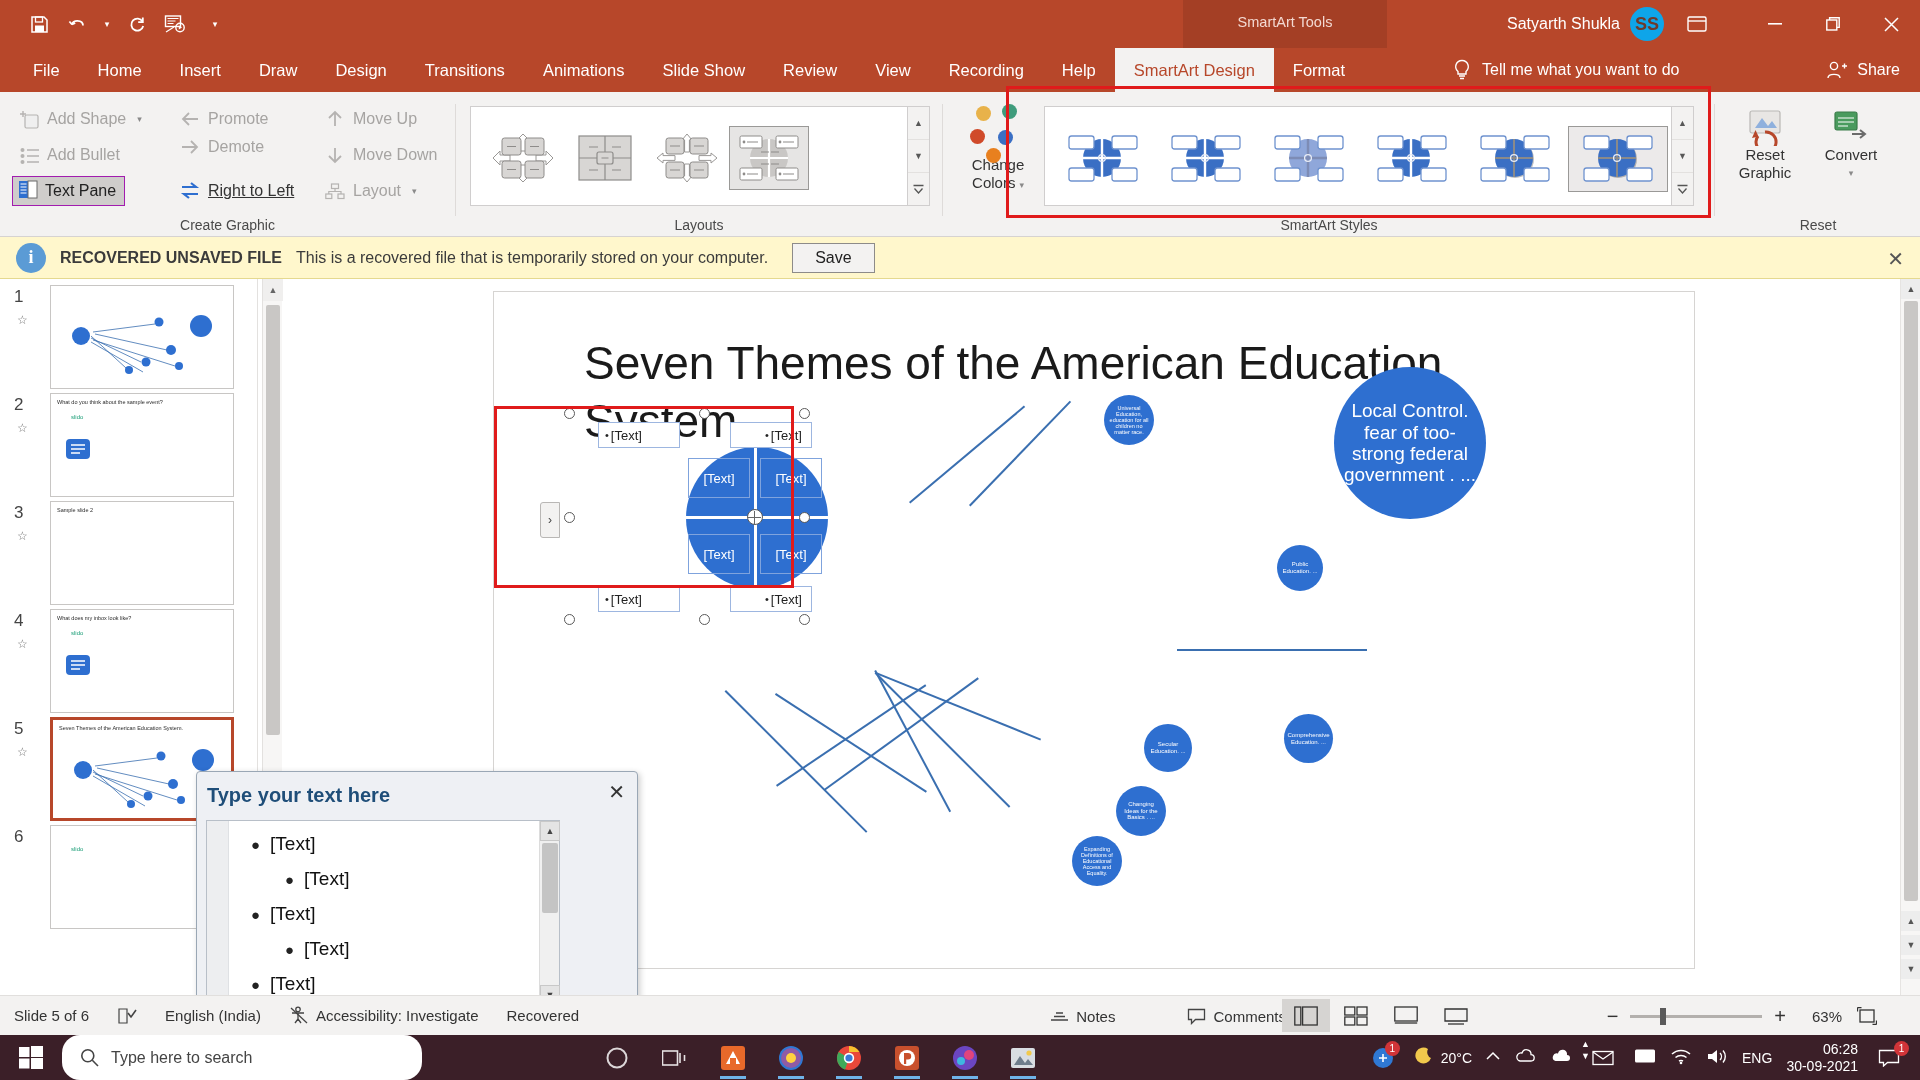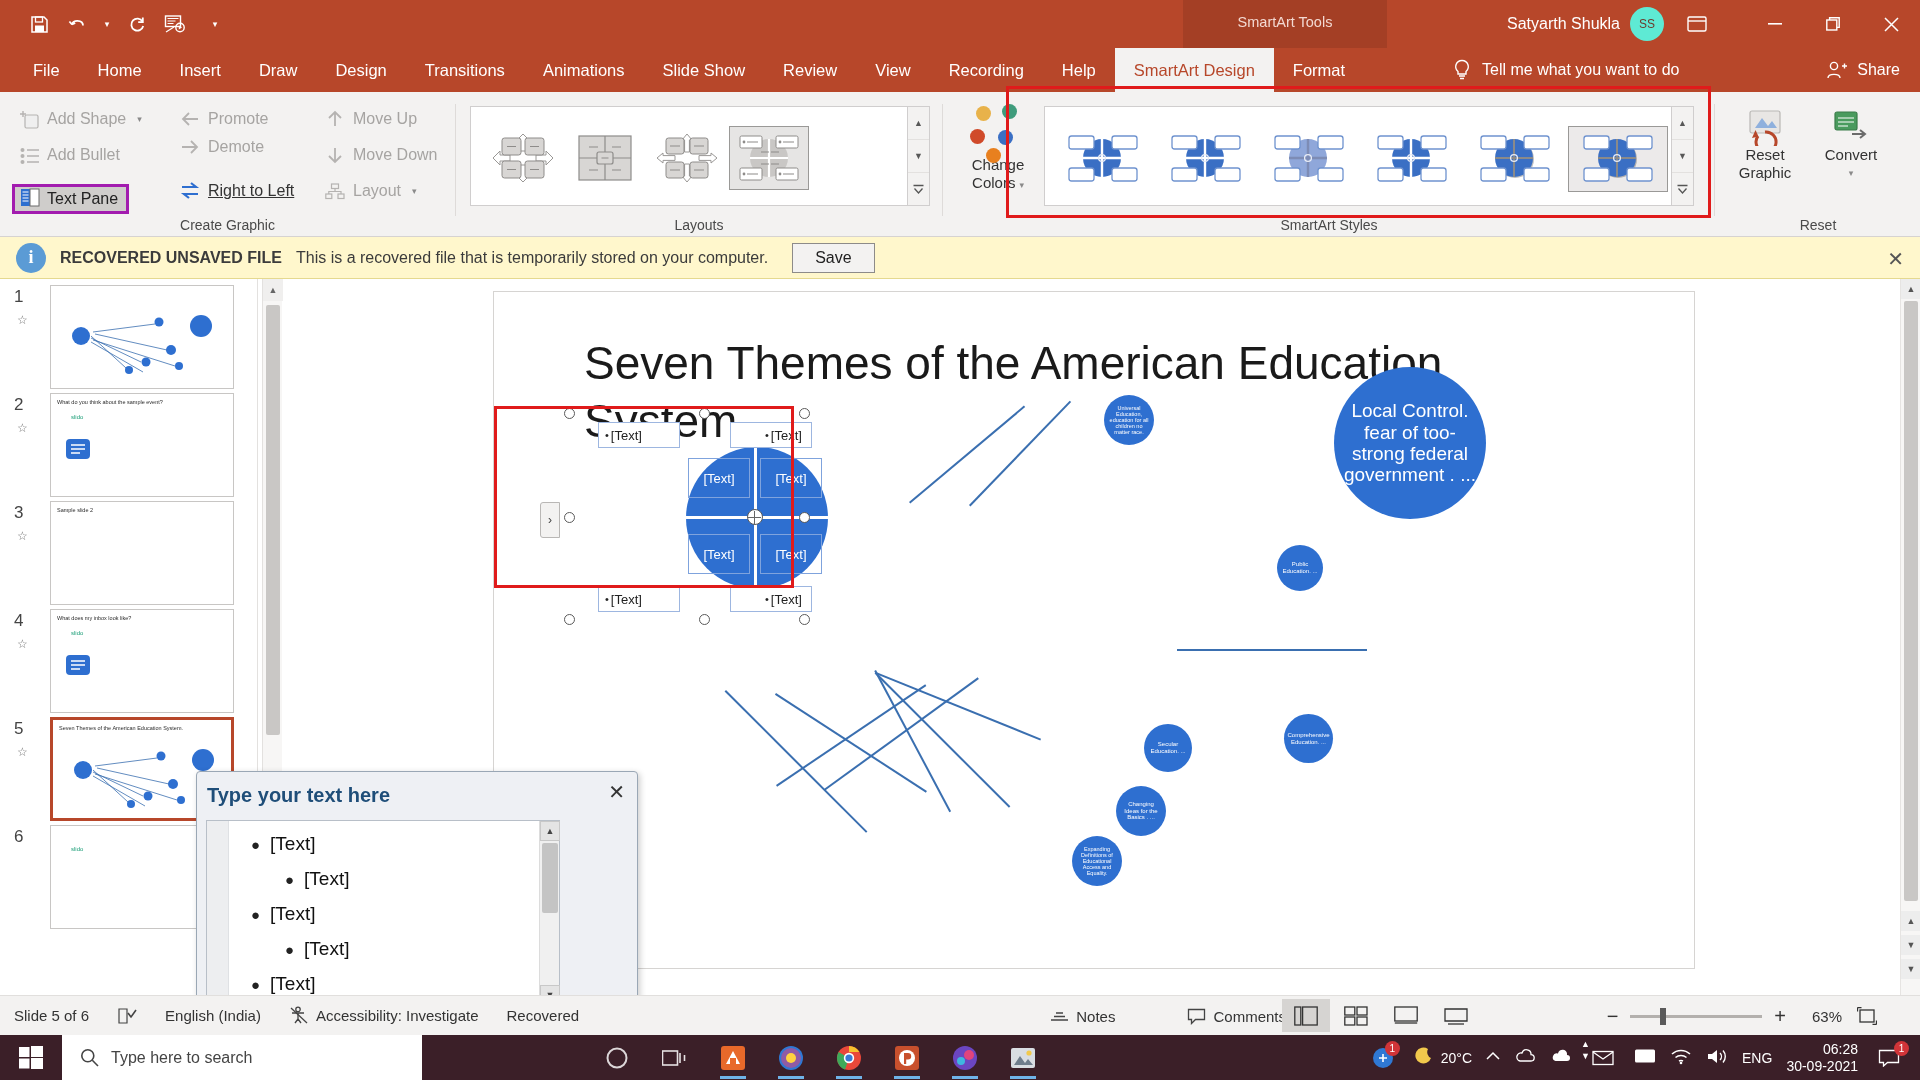--- a/index.html
+++ b/index.html
@@ -30,22 +30,22 @@
   }
   .qat-btn svg { display: block; }
   .qat-caret { width: 18px; height: 32px; display: flex; align-items: center; justify-content: center; font-size: 9px; color: #fff; }
   .win-title {
     position: absolute; left: 0; top: 12px; width: 1920px; text-align: center;
     font-size: 17.5px; color: #fff; letter-spacing: .1px;
   }
   .user-area { position: absolute; right: 256px; top: 7px; display: flex; align-items: center; gap: 10px; }
   .user-name { font-size: 16px; color: #fff; }
   .avatar {
-    width: 34px; height: 34px; border-radius: 50%; background: #5eead4; color: #6d3a2c;
-    display: flex; align-items: center; justify-content: center; font-size: 12px; font-weight: normal;
+    width: 34px; height: 34px; border-radius: 50%; background: #0ea5e9; color: #6d3a2c;
+    display: flex; align-items: center; justify-content: center; font-size: 18px; font-weight: bold;
   }
   .ribbon-display { position: absolute; right: 206px; top: 10px; width: 34px; height: 28px;
     display:flex; align-items:center; justify-content:center; }
   .win-ctrls { position: absolute; right: 0; top: 0; display: flex; height: 48px; }
   .win-ctrl { width: 58px; height: 48px; display: flex; align-items: center; justify-content: center; color: #fff; }
 
   
   .tabstrip {
     position: absolute; left: 0; top: 48px; width: 1920px; height: 44px;
     background: #b7472a; color: #fff;
@@ -76,22 +76,22 @@
 
   
   .cg-item {
     position: absolute; display: flex; align-items: center; gap: 7px;
     font-size: 16px; color: #a6a4a2; height: 30px; padding: 0 4px;
   }
   .cg-item.enabled { color: #333; }
   .cg-item .ic { width: 22px; height: 22px; display: flex; align-items: center; justify-content: center; }
   .textpane-btn {
     position: absolute; display: flex; align-items: center; gap: 7px;
-    background: #cfcdcb; border: 3px solid #a21caf; height: 30px; padding: 0 8px 0 5px;
-    font-size: 16px; color: #222; margin-top: 8px;
+    background: #cfcdcb; border: 1px solid #a21caf; height: 30px; padding: 0 8px 0 5px;
+    font-size: 16px; color: #222;
   }
   .dd-caret { font-size: 9px; color: #8a8a8a; margin-left: 4px; }
 
   
   .gallery {
     position: absolute; background: #fff; border: 1px solid #d0cece;
   }
   .gal-items { position: absolute; left: 0; top: 0; display: flex; gap: 2px; padding: 5px 4px; }
   .gal-item { width: 80px; height: 64px; display:flex; align-items:center; justify-content:center; }
   .gal-item.sel { border: 1px solid #9a9997; background: #e6e5e4; }
@@ -231,21 +231,21 @@
   .zoom-slider { position: relative; width: 132px; height: 3px; background: #b3b0ad; }
   .zoom-knob { position: absolute; left: 30px; top: -7px; width: 6px; height: 17px; background: #5a5a5a; }
   .zoom-pct { font-size: 15px; color: #333; width: 44px; text-align: right; }
   .fitbtn { width: 26px; height: 26px; display:flex; align-items:center; justify-content:center; }
 
   
   .taskbar { position: absolute; left: 0; top: 1035px; width: 1920px; height: 45px; background: #3b1f28; }
   .tb-start { position: absolute; left: 0; top: 0; width: 62px; height: 45px; display: flex; align-items: center; justify-content: center; }
   .tb-search {
     position: absolute; left: 62px; top: 0; width: 360px; height: 45px; background: #fff;
-    display: flex; align-items: center; gap: 12px; padding-left: 18px; font-size: 16px; color: #444;
+    display: flex; align-items: center; gap: 12px; padding-left: 18px; font-size: 16px; color: #444; border-radius: 18px;
   }
   .tb-icons { position: absolute; left: 600px; top: 0; height: 45px; display: flex; align-items: center; gap: 24px; }
   .tb-ic { position: relative; width: 34px; height: 45px; display: flex; align-items: center; justify-content: center; }
   .tb-ic.run::after { content: ''; position: absolute; bottom: 1px; left: 4px; width: 26px; height: 3px; background: #6fb3e8; }
   .tray { position: absolute; right: 0; top: 0; height: 45px; display: flex; align-items: center; gap: 14px; padding-right: 14px; color: #fff; font-size: 14px; }
   .tray-clock { text-align: right; line-height: 17px; font-size: 14px; color: #fff; }
   .badge { position: absolute; top: 6px; right: 0px; width: 15px; height: 15px; border-radius: 50%;
     background: #d13438; color: #fff; font-size: 10px; display: flex; align-items: center; justify-content: center; }
   .tb-updown { position: absolute; right: 330px; top: 4px; display: flex; flex-direction: column; gap: 2px; color: #fff; font-size: 9px; }
 </style>

